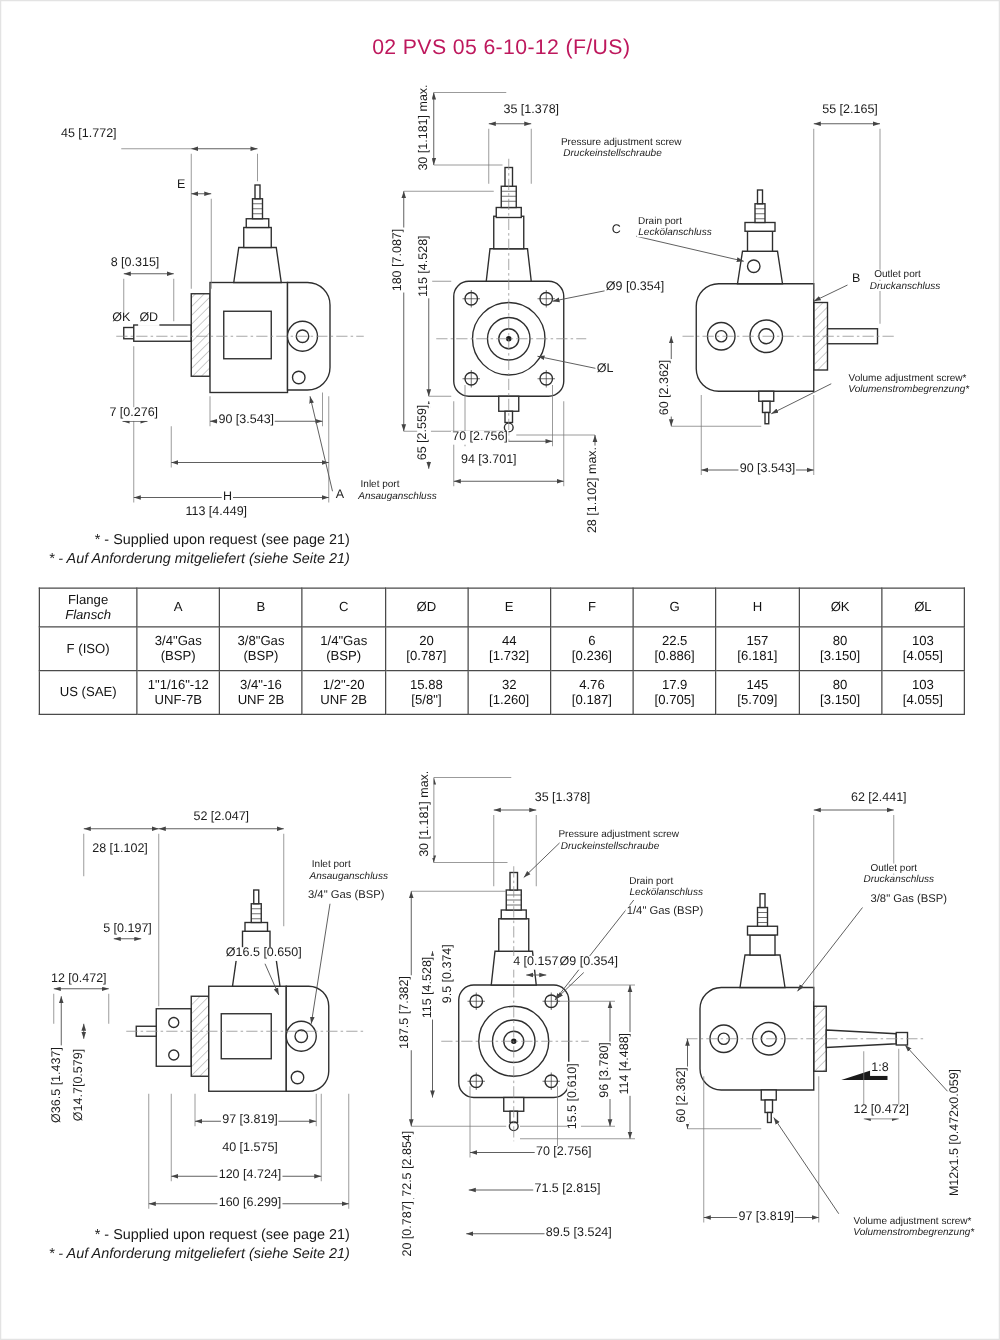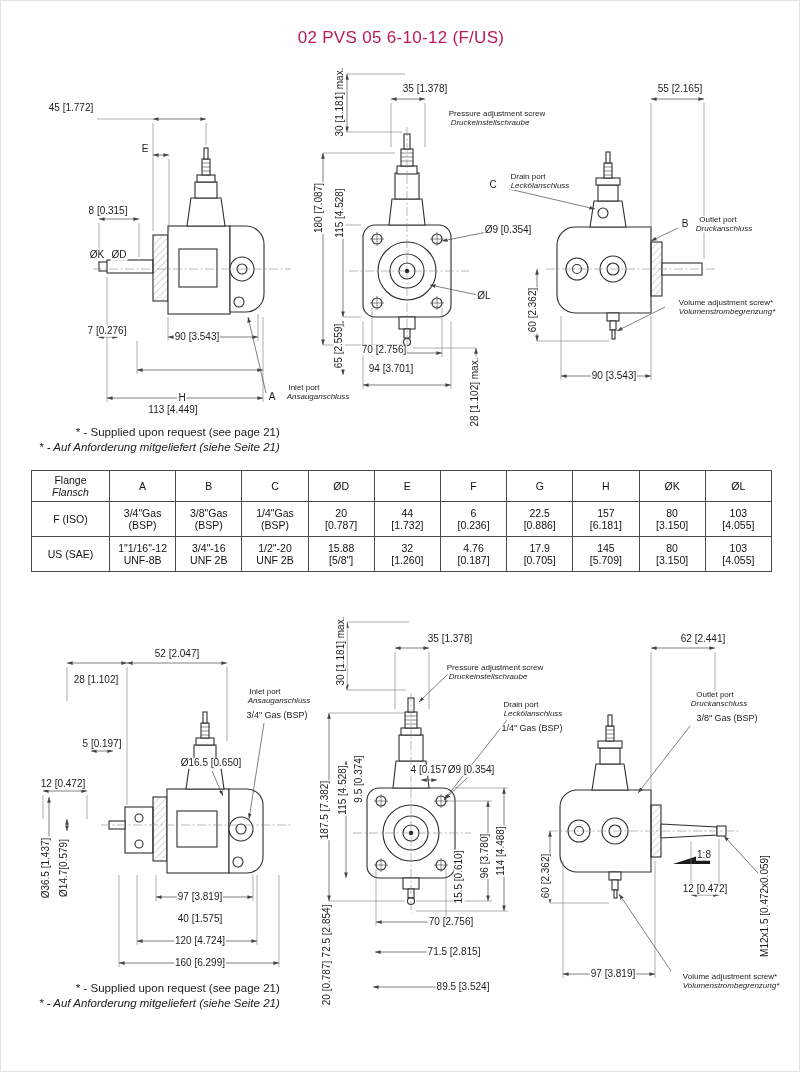--- a/index.html
+++ b/index.html
@@ -512,21 +512,21 @@
               <div>103</div>
               <div>[4.055]</div>
             </td>
           </tr>
           <tr>
             <td>
               <div>US (SAE)</div>
             </td>
             <td>
               <div>1"1/16"-12</div>
-              <div>UNF-8B</div>
+              <div>UNF-7B</div>
             </td>
             <td>
               <div>3/4"-16</div>
               <div>UNF 2B</div>
             </td>
             <td>
               <div>1/2"-20</div>
               <div>UNF 2B</div>
             </td>
             <td>

